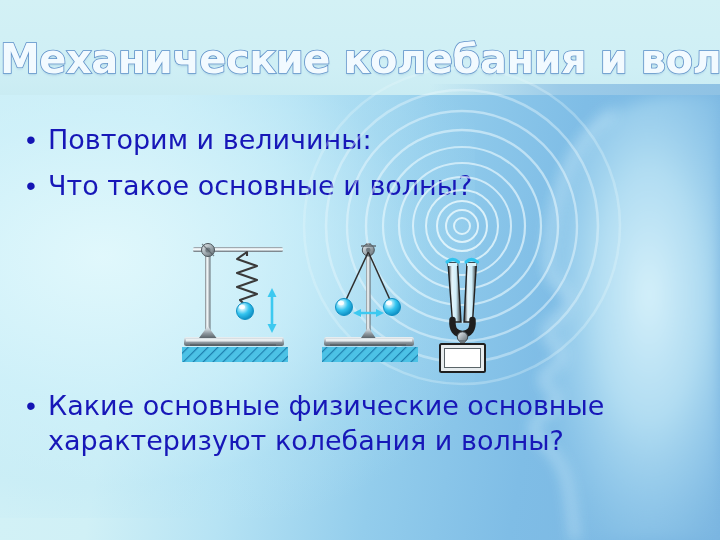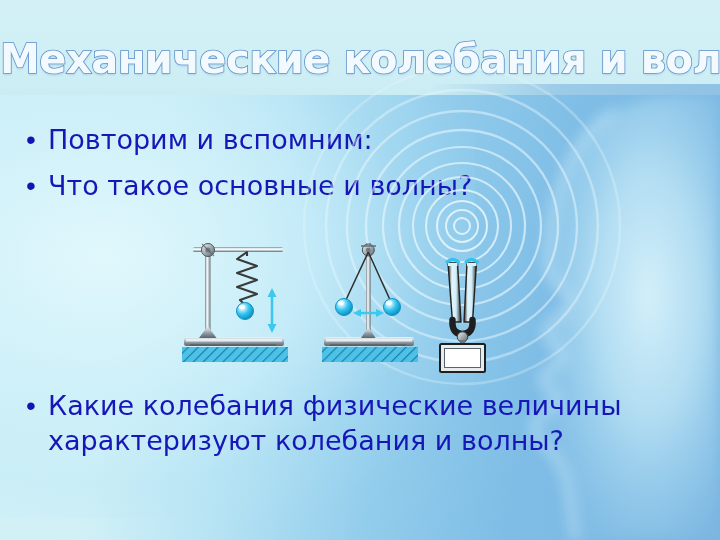--- a/index.html
+++ b/index.html
@@ -327,28 +327,28 @@
       <rect x="460" y="340" width="5" height="5" fill="#6b757b"></rect>
 
       <rect x="440" y="344" width="45" height="28" rx="1.5" fill="#e7ecee" stroke="#1f1f1f" stroke-width="2"></rect>
       <rect x="444.5" y="348.5" width="36" height="19" fill="#ffffff" stroke="#5a6468" stroke-width="1"></rect>
     </g>
   </svg>
 
   <div class="bullets">
     <div class="bullet-row">
       <span class="bullet-dot">•</span>
-      <span class="bullet-text">Повторим и вспомним:</span>
+      <span class="bullet-text">Повторим и величины:</span>
     </div>
     <div class="bullet-row">
       <span class="bullet-dot">•</span>
       <span class="bullet-text">Что такое основные и волны?</span>
     </div>
   </div>
 
   <div class="bullets-lower">
     <div class="bullet-row">
       <span class="bullet-dot">•</span>
-      <span class="bullet-text">Какие колебания физические величины характеризуют колебания и волны?</span>
+      <span class="bullet-text">Какие основные физические основные характеризуют колебания и волны?</span>
     </div>
   </div>
 
 </div>
 
 </body></html>

